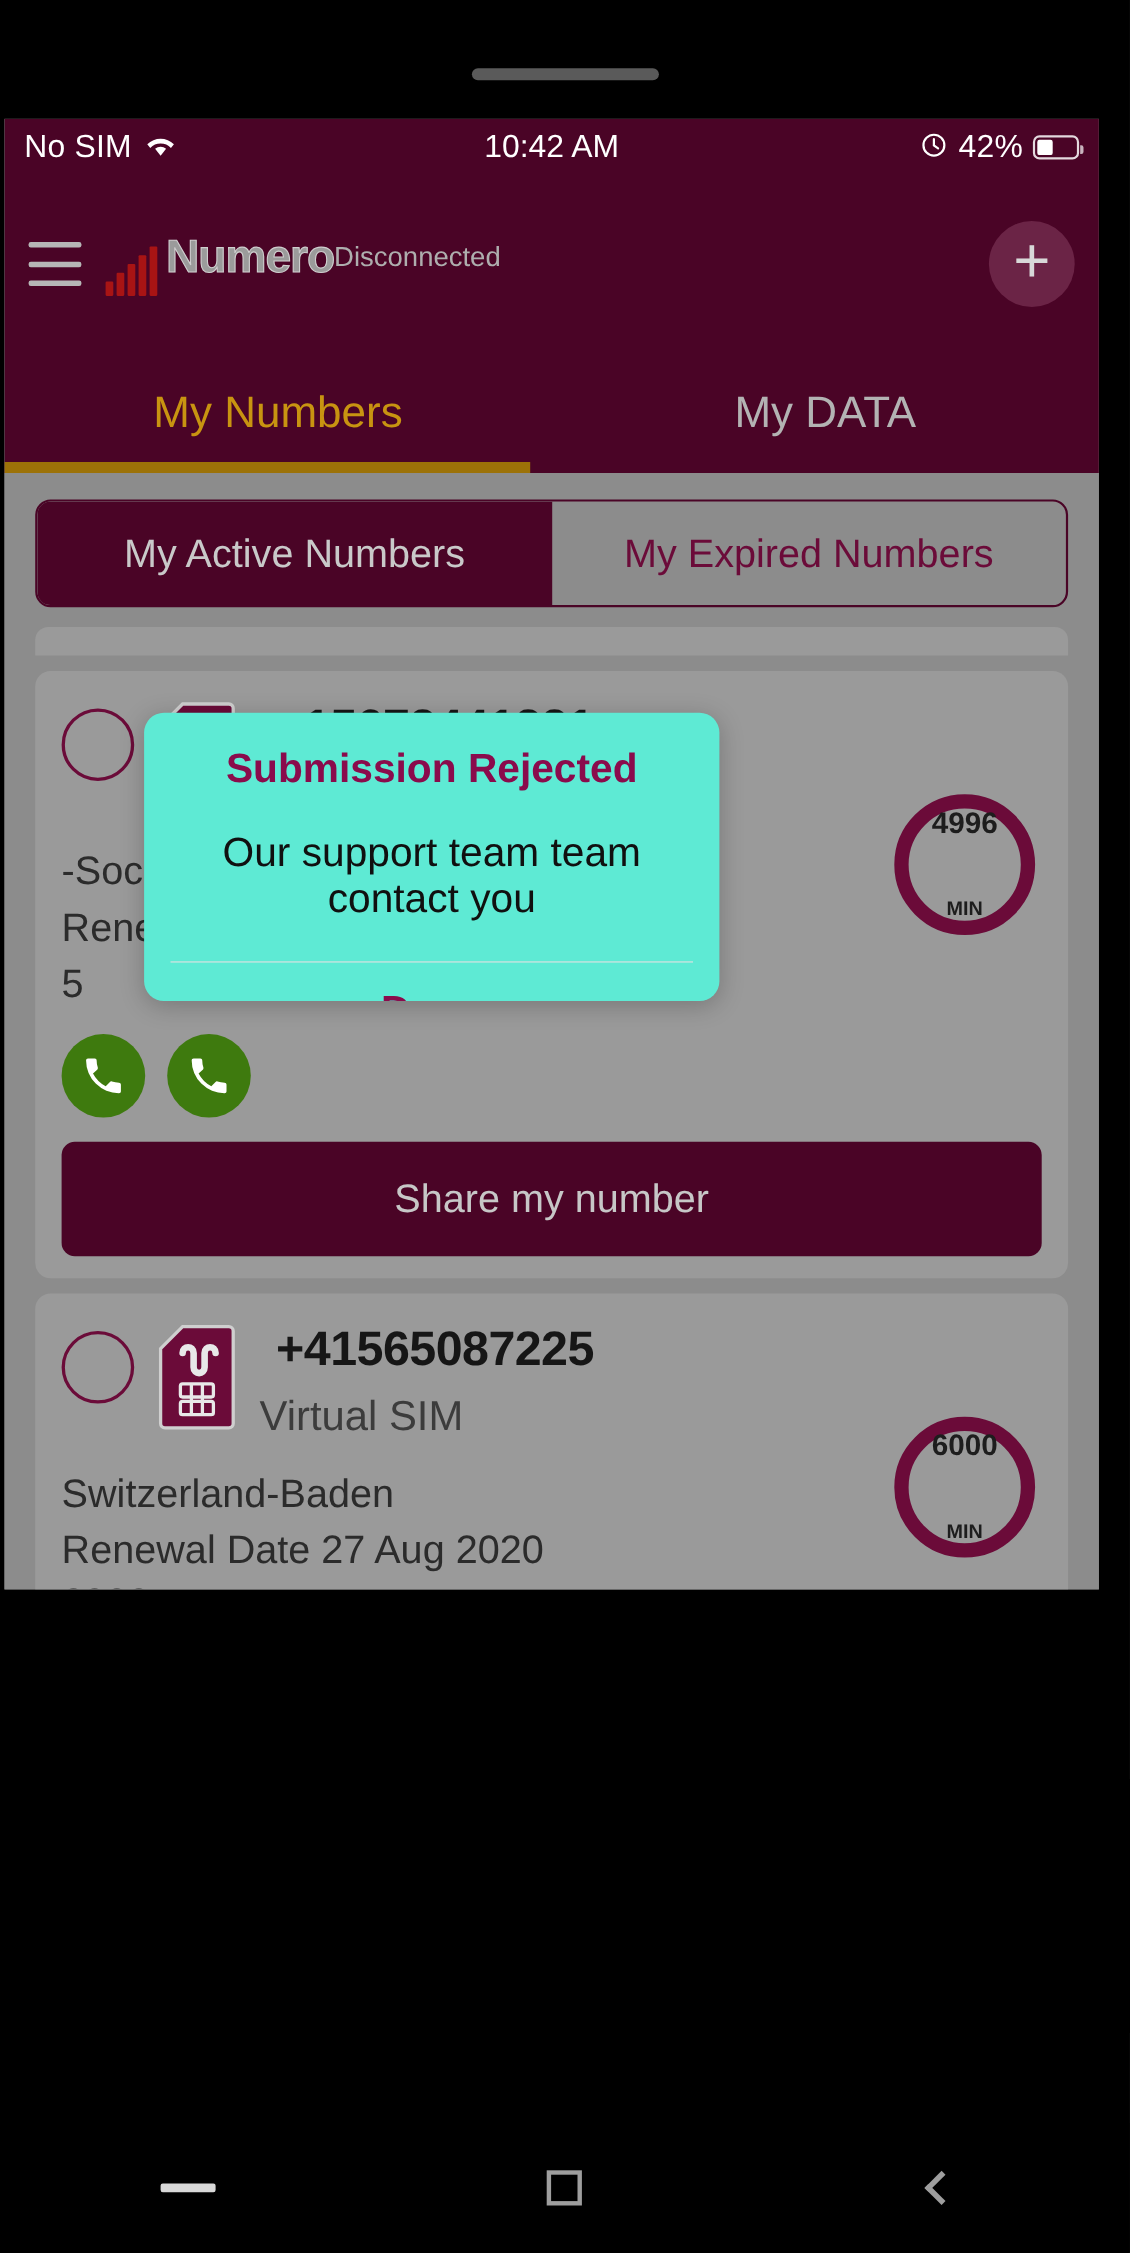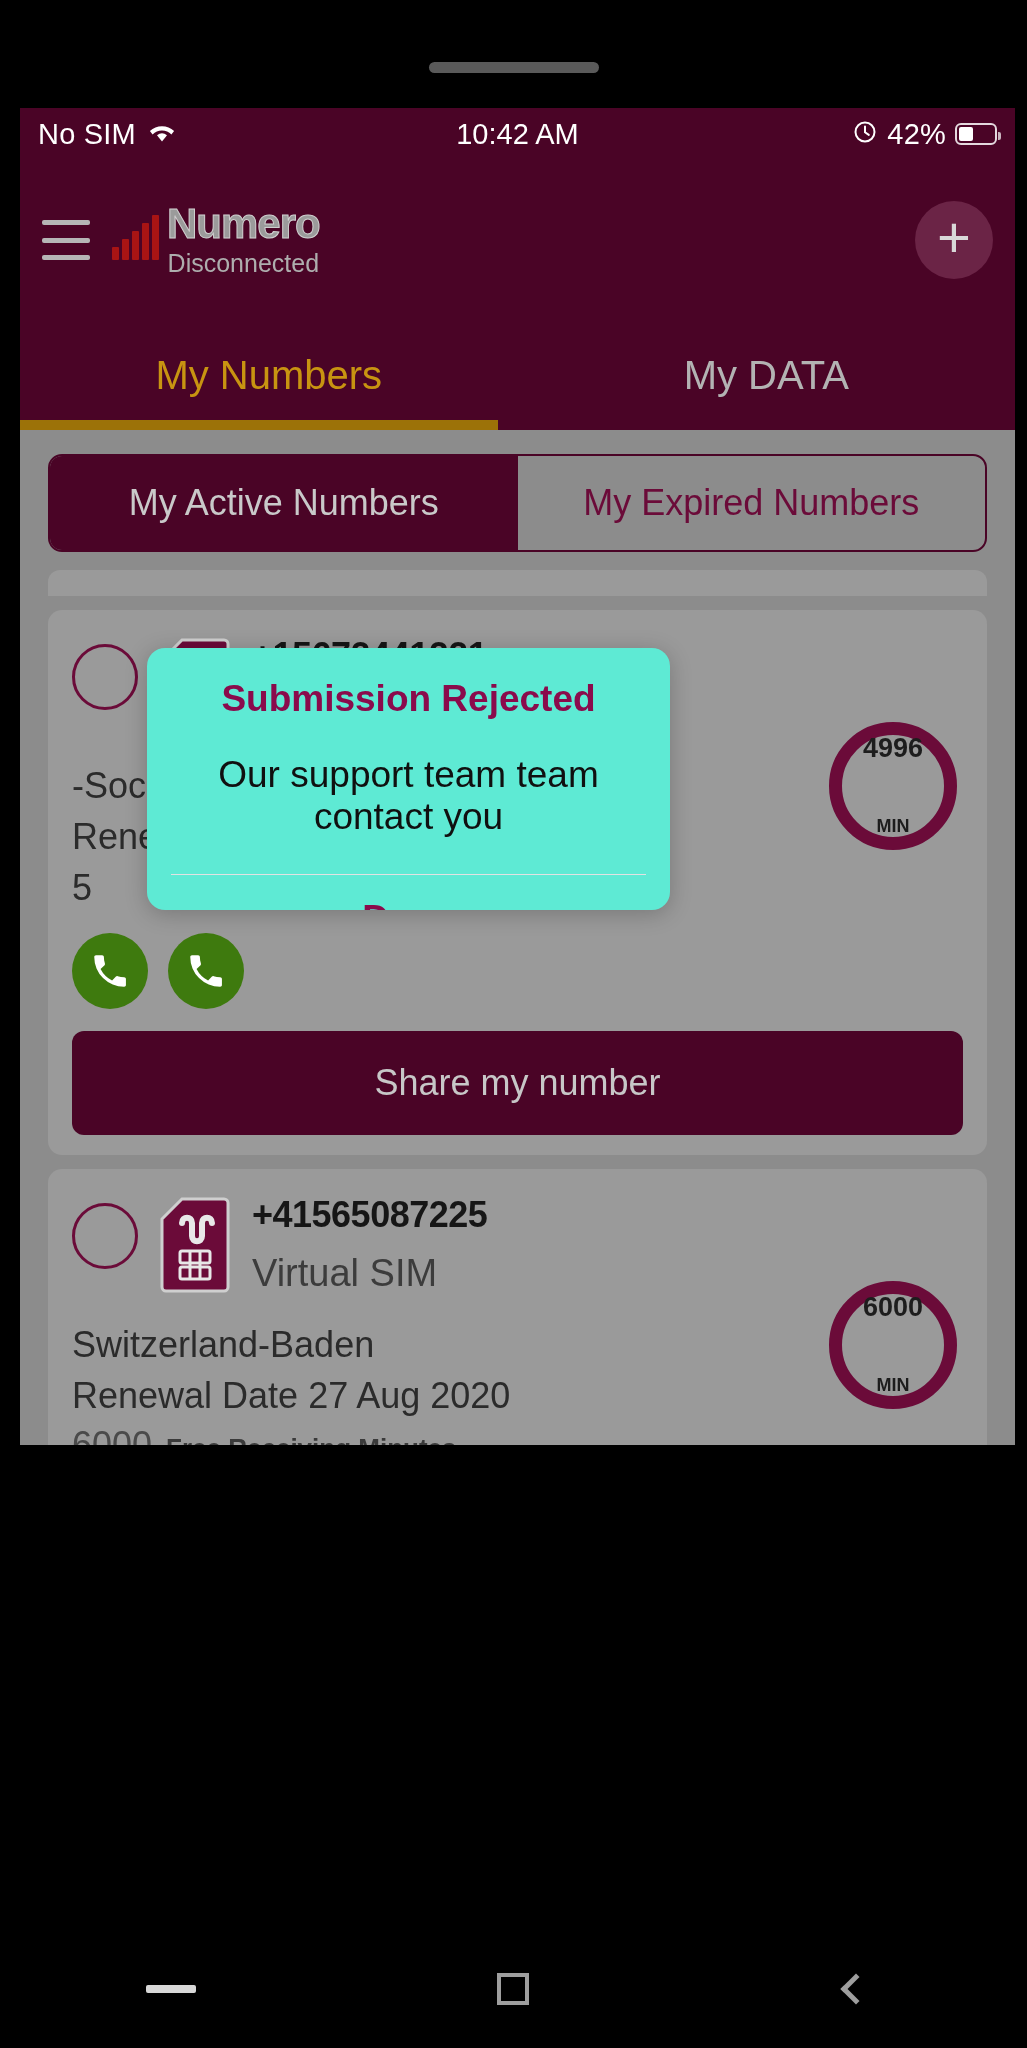--- a/index.html
+++ b/index.html
@@ -21,21 +21,21 @@
     position: absolute; top: 62px; left: 50%;
     transform: translateX(-50%);
     width: 170px; height: 11px;
     border-radius: 6px;
     background: #5a5a5a;
   }
 
   
   .app {
     position: absolute;
-    left: 20px; top: 108px;
+    left: 4px; top: 108px;
     width: 995px; height: 1337px;
     background: #8c8c8c;
     overflow: hidden;
   }
 
   
   .statusbar {
     position: relative;
     height: 52px;
     background: #4a0426;
@@ -96,21 +96,21 @@
     height: 44px; margin-top: 14px;
   }
   .signal i {
     display: block; width: 7px; background: #a81414; border-radius: 1px;
   }
   .signal i:nth-child(1) { height: 13px; }
   .signal i:nth-child(2) { height: 21px; }
   .signal i:nth-child(3) { height: 29px; }
   .signal i:nth-child(4) { height: 37px; }
   .signal i:nth-child(5) { height: 45px; }
-  .brand-txt { display: flex; flex-direction: column; align-items: center; }
+  .brand-txt { display: flex; flex-direction: row; align-items: center; }
   .logo {
     font-size: 42px; font-weight: 700;
     color: #9b9b9b;
     letter-spacing: -1px;
     -webkit-text-stroke: 1px #cfcfcf;
     line-height: 1.05;
   }
   .conn-status {
     font-size: 25px; color: #aeaeae; margin-top: 2px;
   }
@@ -183,22 +183,22 @@
   .card-top { display: flex; align-items: flex-start; gap: 20px; }
   .radio {
     width: 66px; height: 66px; border-radius: 50%;
     border: 3px solid #6b0b39;
     flex: 0 0 auto; margin-top: 8px;
     cursor: pointer;
   }
   .sim-ic { flex: 0 0 auto; margin-top: 2px; }
   .num-block { display: flex; flex-direction: column; }
   .num {
-    font-size: 36px; font-weight: 700; color: #161616;
-    letter-spacing: -.5px; line-height: 1.12;
+    font-size: 44px; font-weight: 700; color: #161616;
+    letter-spacing: -.5px; line-height: 1.12; margin-left: 15px;
   }
   .sim-label { font-size: 38px; color: #3c3c3c; margin-top: 16px; }
 
   .card-meta { margin-top: 22px; }
   .meta-line { font-size: 36px; color: #2b2b2b; line-height: 1.42; }
   .meta-sub {
     display: flex; align-items: baseline; gap: 14px; margin-top: 2px;
   }
   .meta-sub .big { font-size: 36px; color: #4a4a4a; }
   .meta-sub .small { font-size: 26px; font-weight: 700; color: #3a3a3a; }

